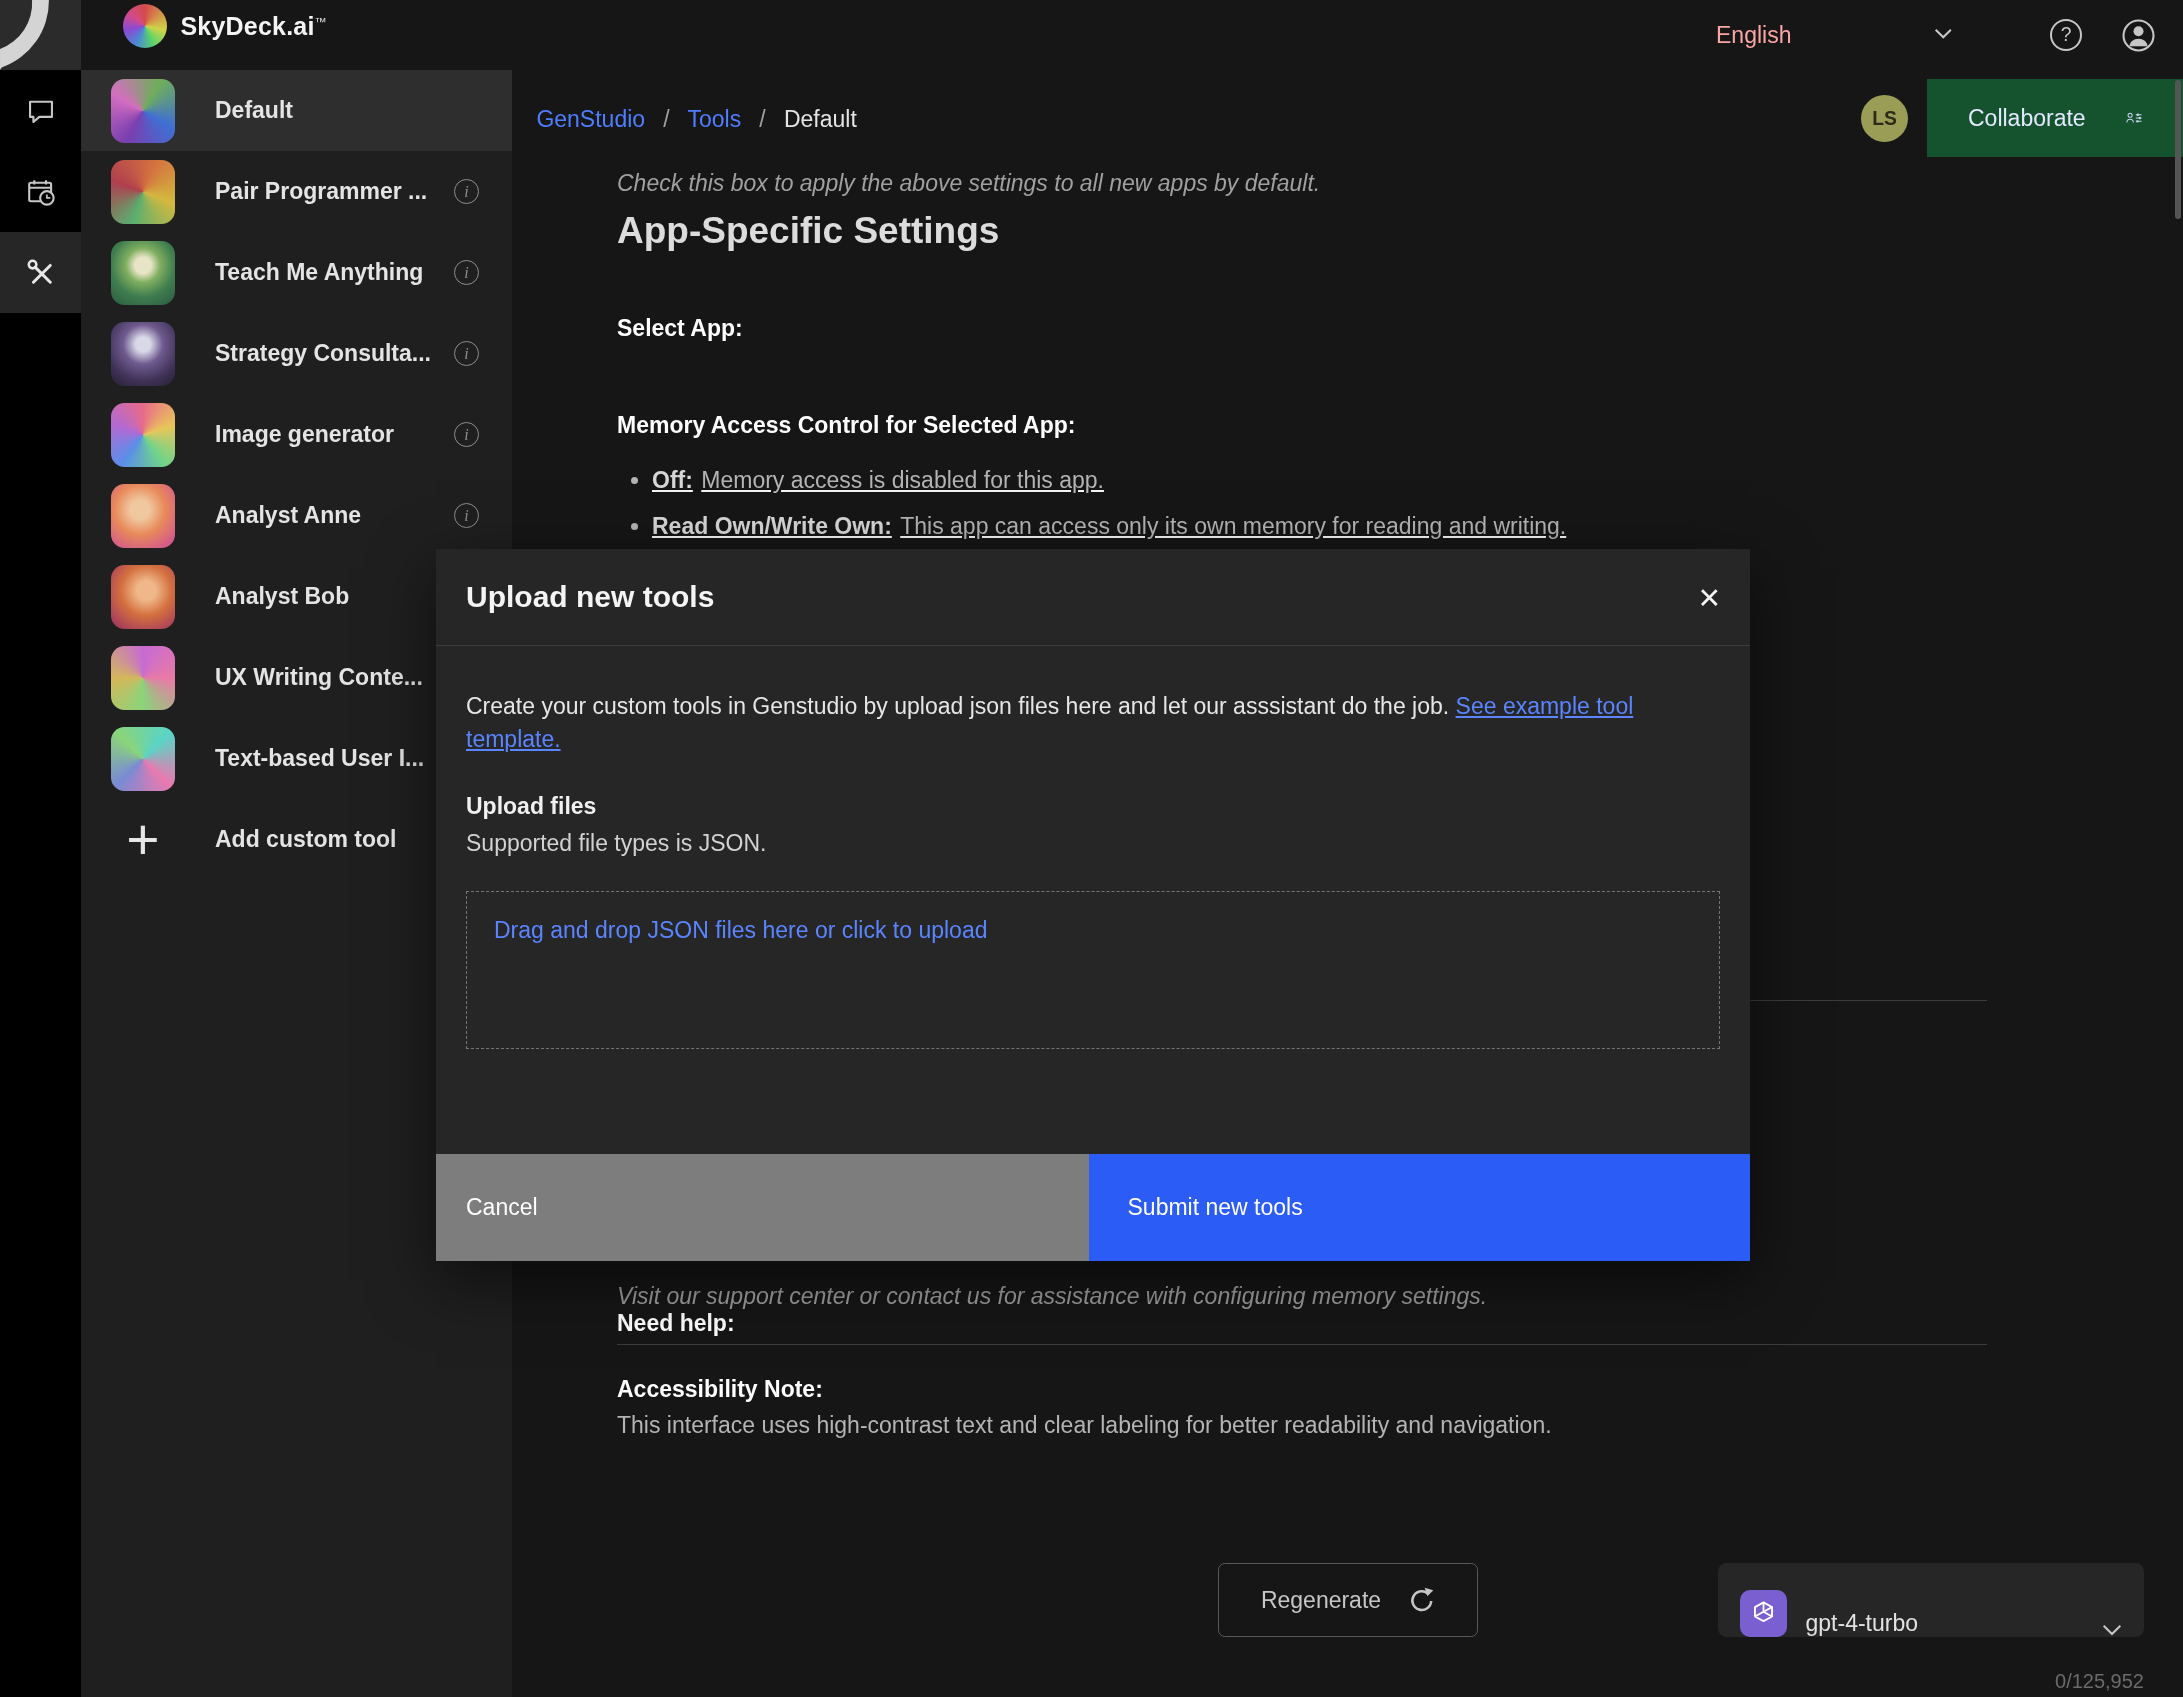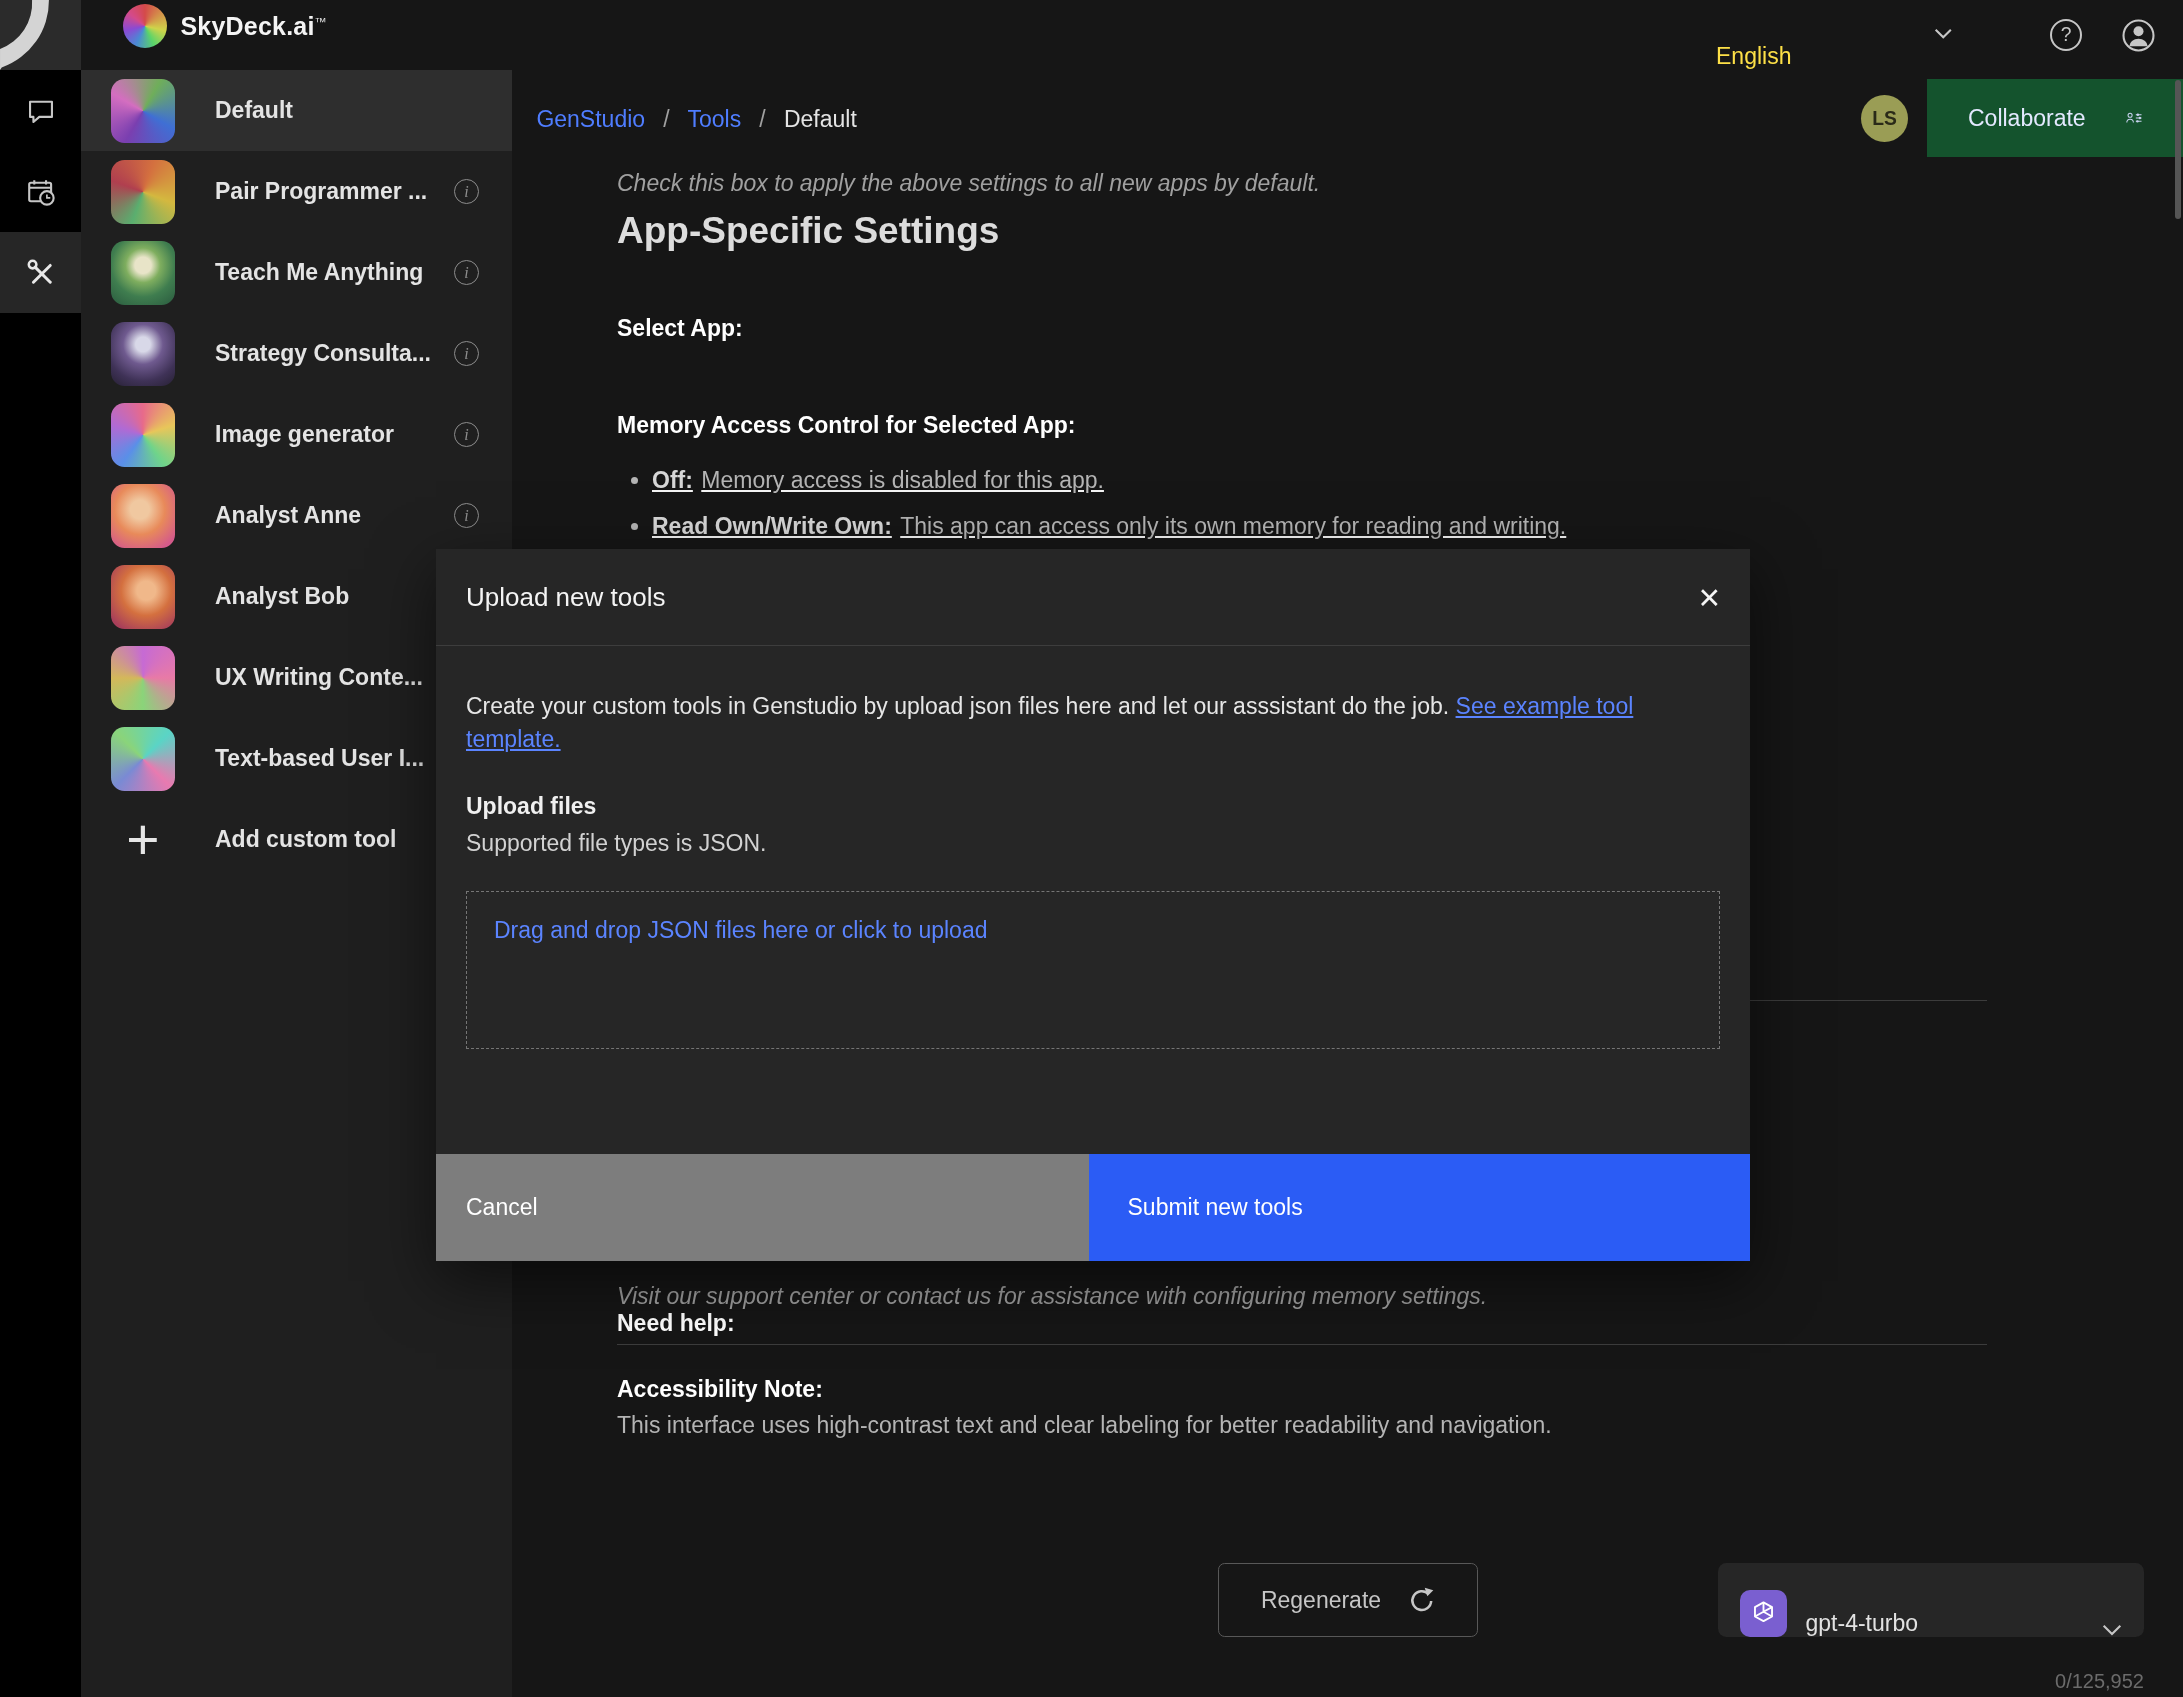--- a/index.html
+++ b/index.html
@@ -13,21 +13,21 @@
   }
 
   
   .topbar { position: absolute; left:0; top:0; width:2183px; height:70px; background:#161616; z-index:30; }
   .corner { position:absolute; left:0; top:0; width:81px; height:70px; background:#2b2b2b; overflow:hidden; }
   .brand { position:absolute; left:123px; top:0; height:52px; display:flex; align-items:center; gap:13.5px; }
   .brand-dot { width:44px; height:44px; border-radius:50%;
     background: conic-gradient(#d44a4a,#d4914a,#cfd44a,#5ad46a,#4a8ad4,#8a4ad4,#d44a8a,#d44a4a); }
   .brand-name { font-size:25px; font-weight:700; color:#f4f4f4; letter-spacing:0.2px; }
   .brand-tm { font-size:11.8px; vertical-align: super; color:#e0e0e0; font-weight:400; }
-  .lang { position:absolute; left:1716px; top:0; height:70px; display:flex; align-items:flex-end; font-size:23px; color:#fde047; }
+  .lang { position:absolute; left:1716px; top:0; height:70px; display:flex; align-items:center; font-size:23px; color:#fca5a5; }
   .lang-chevron { position:absolute; left:1934px; top:28px; }
   .circle-icon { width:32px; height:32px; border:2.1px solid #c6c6c6; border-radius:50%;
     display:flex; align-items:center; justify-content:center; font-size:19.3px; color:#c6c6c6; }
   .help-wrap { position:absolute; left:2050px; top:18.5px; }
   .profile-wrap { position:absolute; left:2121px; top:17.7px; }
 
   
   .rail { position:absolute; left:0; top:70px; width:81px; height:1627px; background:#000; z-index:20; }
   .rail-cell { width:81px; height:81px; display:flex; align-items:center; justify-content:center; cursor:pointer; }
   .rail-cell.active { background:#262626; }
@@ -89,21 +89,21 @@
     display:flex; align-items:center; justify-content:center; flex:none; }
   .model-name { font-size:23px; color:#e2e2e2; }
   .model-chevron { margin-left:auto; }
   .token-counter { position:absolute; right:39px; top:1600px; font-size:20px; color:#6b6b6b; }
 
   
   .modal { position:absolute; left:436px; top:549px; width:1314px; height:712px;
     background:#262626; z-index:50; box-shadow:0 20px 59px rgba(0,0,0,.55); }
   .modal-header { height:97px; border-bottom:0.8px solid #3d3d3d;
     display:flex; align-items:center; justify-content:space-between; padding:0 30px; }
-  .modal-title { font-size:26px; color:#f4f4f4; font-weight:400; }
+  .modal-title { font-size:30px; color:#f4f4f4; font-weight:700; }
   .modal-close { font-size:37px; color:#f4f4f4; line-height:1; cursor:pointer; background:none; border:none; }
   .modal-body { padding:44px 30px 0; }
   .modal-para { font-size:23px; line-height:33px; color:#e6e6e6; }
   .modal-link { color:#5b84ff; text-decoration:underline; cursor:pointer; }
   .upload-lbl { margin-top:37px; font-size:23px; font-weight:700; color:#f0f0f0; }
   .supported-note { margin-top:10px; font-size:23px; color:#d2d2d2; }
   .dropzone { margin-top:34px; height:158px; border:0.8px dashed #757575;
     padding:25px 27px; font-size:23px; color:#5b84ff; cursor:pointer; }
   .modal-footer { position:absolute; left:0; right:0; bottom:0; height:107px; display:flex; }
   .btn-cancel { flex:1; background:#7d7d7d; border:none; display:flex; align-items:center;

